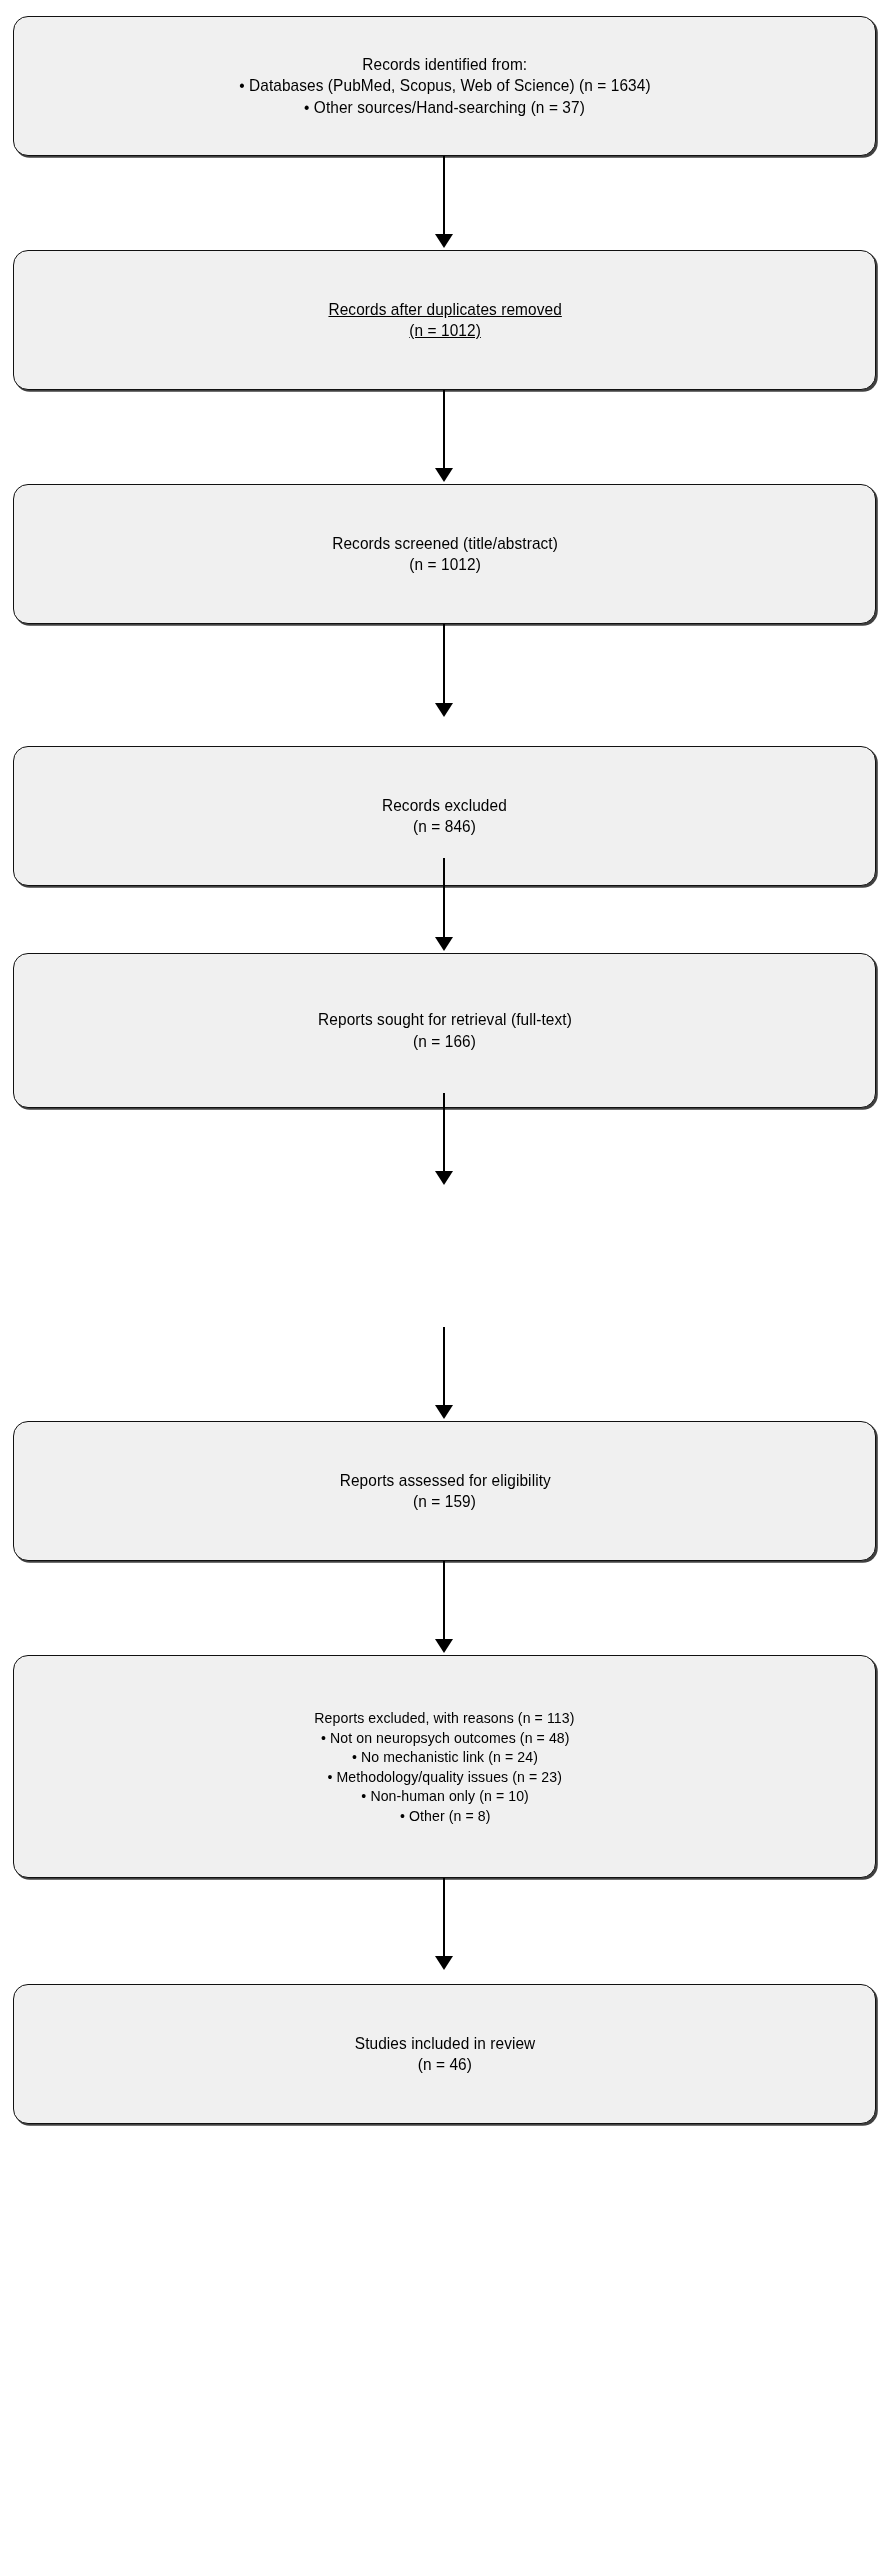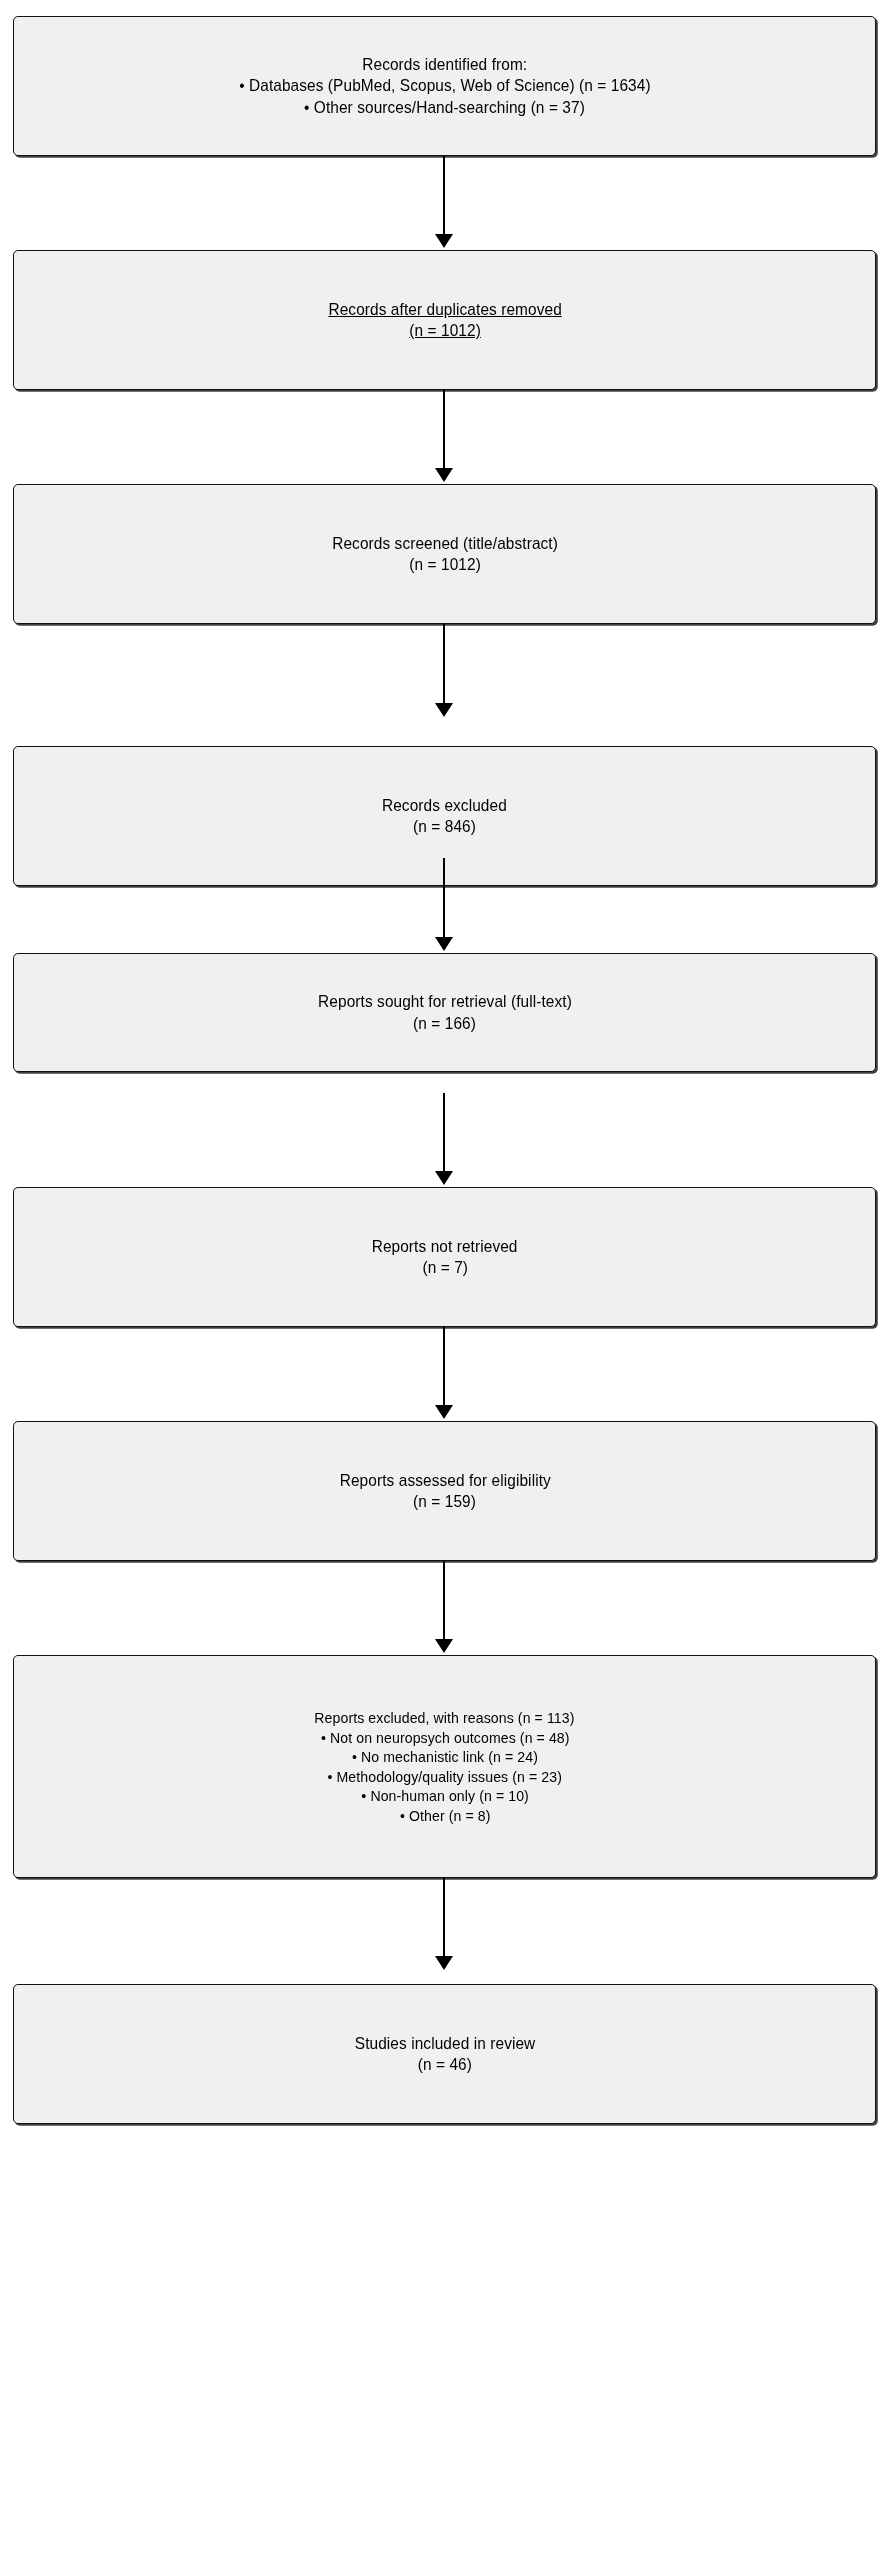--- a/index.html
+++ b/index.html
@@ -18,21 +18,21 @@
   }
 
   
   .node {
     position: absolute;
     left: 13.3px;
     width: 863px;
     box-sizing: border-box;
     background: #f0f0f0;
     border: 1.6px solid #111111;
-    border-radius: 5px;
+    border-radius: 15px;
     box-shadow: 1.8px 1.8px 0 rgba(0,0,0,0.75);
     display: flex;
     flex-direction: column;
     align-items: center;
     justify-content: center;
     text-align: center;
     color: #000000;
   }
 
   .node-lines {
@@ -115,36 +115,30 @@
   <div class="node" style="top:718px; height:140px;margin-top:28px;">
     <div class="node-lines">
       <div class="line">Records excluded</div>
       <div class="line">(n = 846)</div>
     </div>
   </div>
 
   <div class="connector" style="top:858px; height:79px;"></div>
   <div class="arrowhead" style="top:937px;"></div>
 
-  <div class="node" style="top:953px; height:119px;">
+  <div class="node" style="top:953px; height:155px;">
     <div class="node-lines">
       <div class="line">Reports sought for retrieval (full-text)</div>
       <div class="line">(n = 166)</div>
     </div>
   </div>
 
   <div class="connector" style="top:1093px; height:79px;"></div>
   <div class="arrowhead" style="top:1171px;"></div>
 
-  <div class="node" style="top:1187px; height:140px;">
-    <div class="node-lines">
-      <div class="line">Reports not retrieved</div>
-      <div class="line">(n = 7)</div>
-    </div>
-  </div>
 
   <div class="connector" style="top:1327px; height:79px;"></div>
   <div class="arrowhead" style="top:1405px;"></div>
 
   <div class="node" style="top:1421px; height:140px;">
     <div class="node-lines">
       <div class="line">Reports assessed for eligibility</div>
       <div class="line">(n = 159)</div>
     </div>
   </div>

